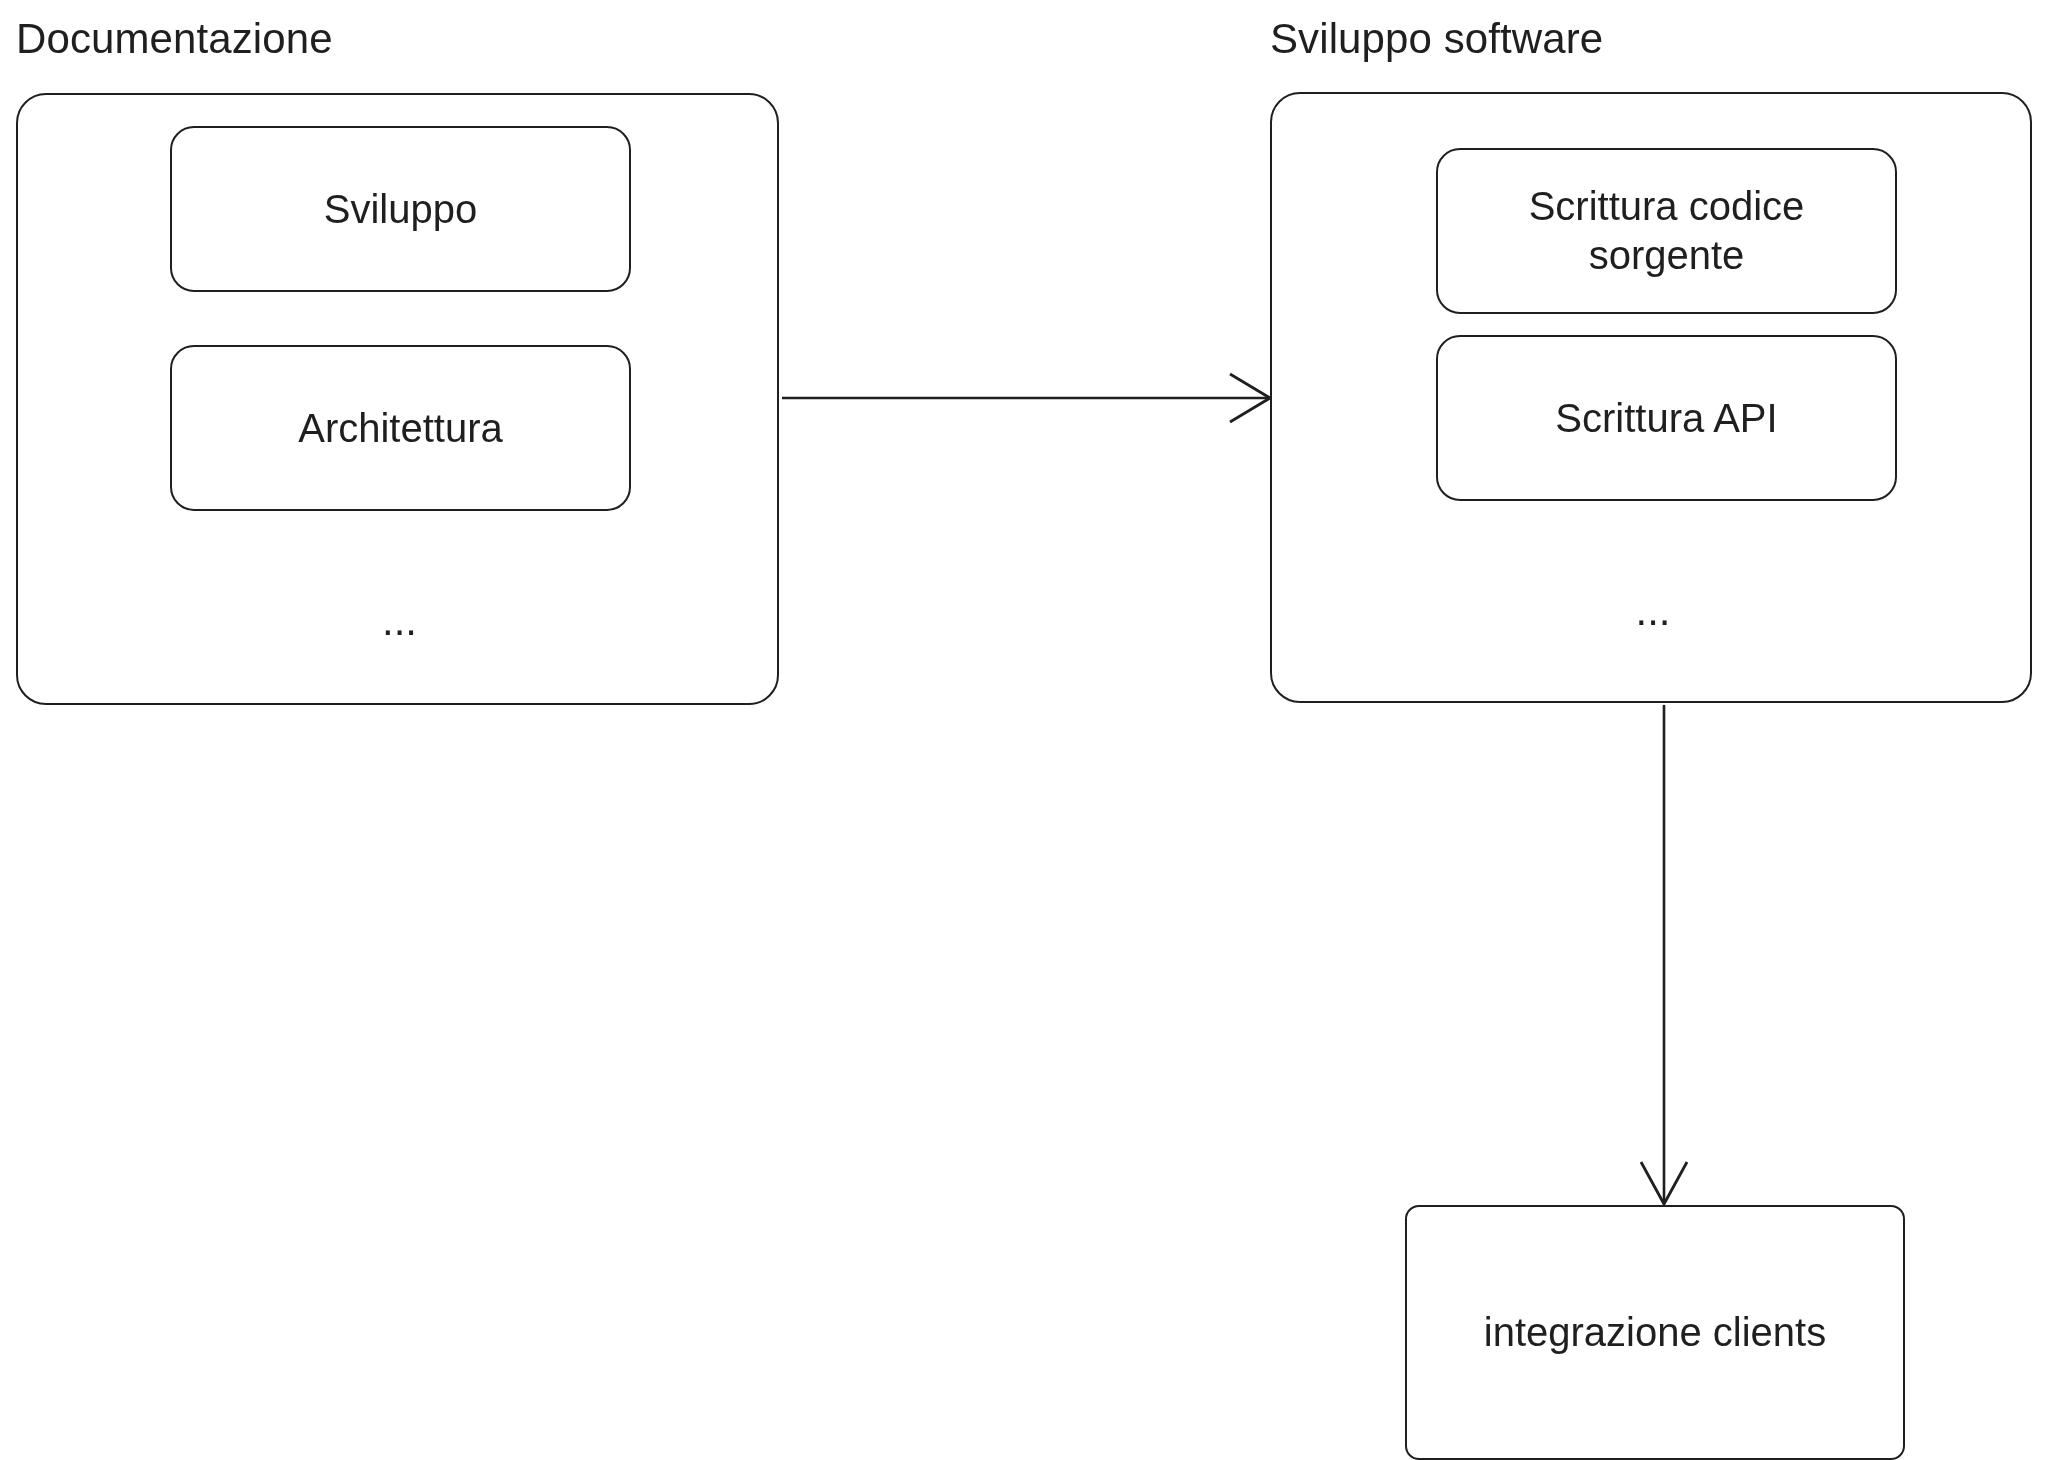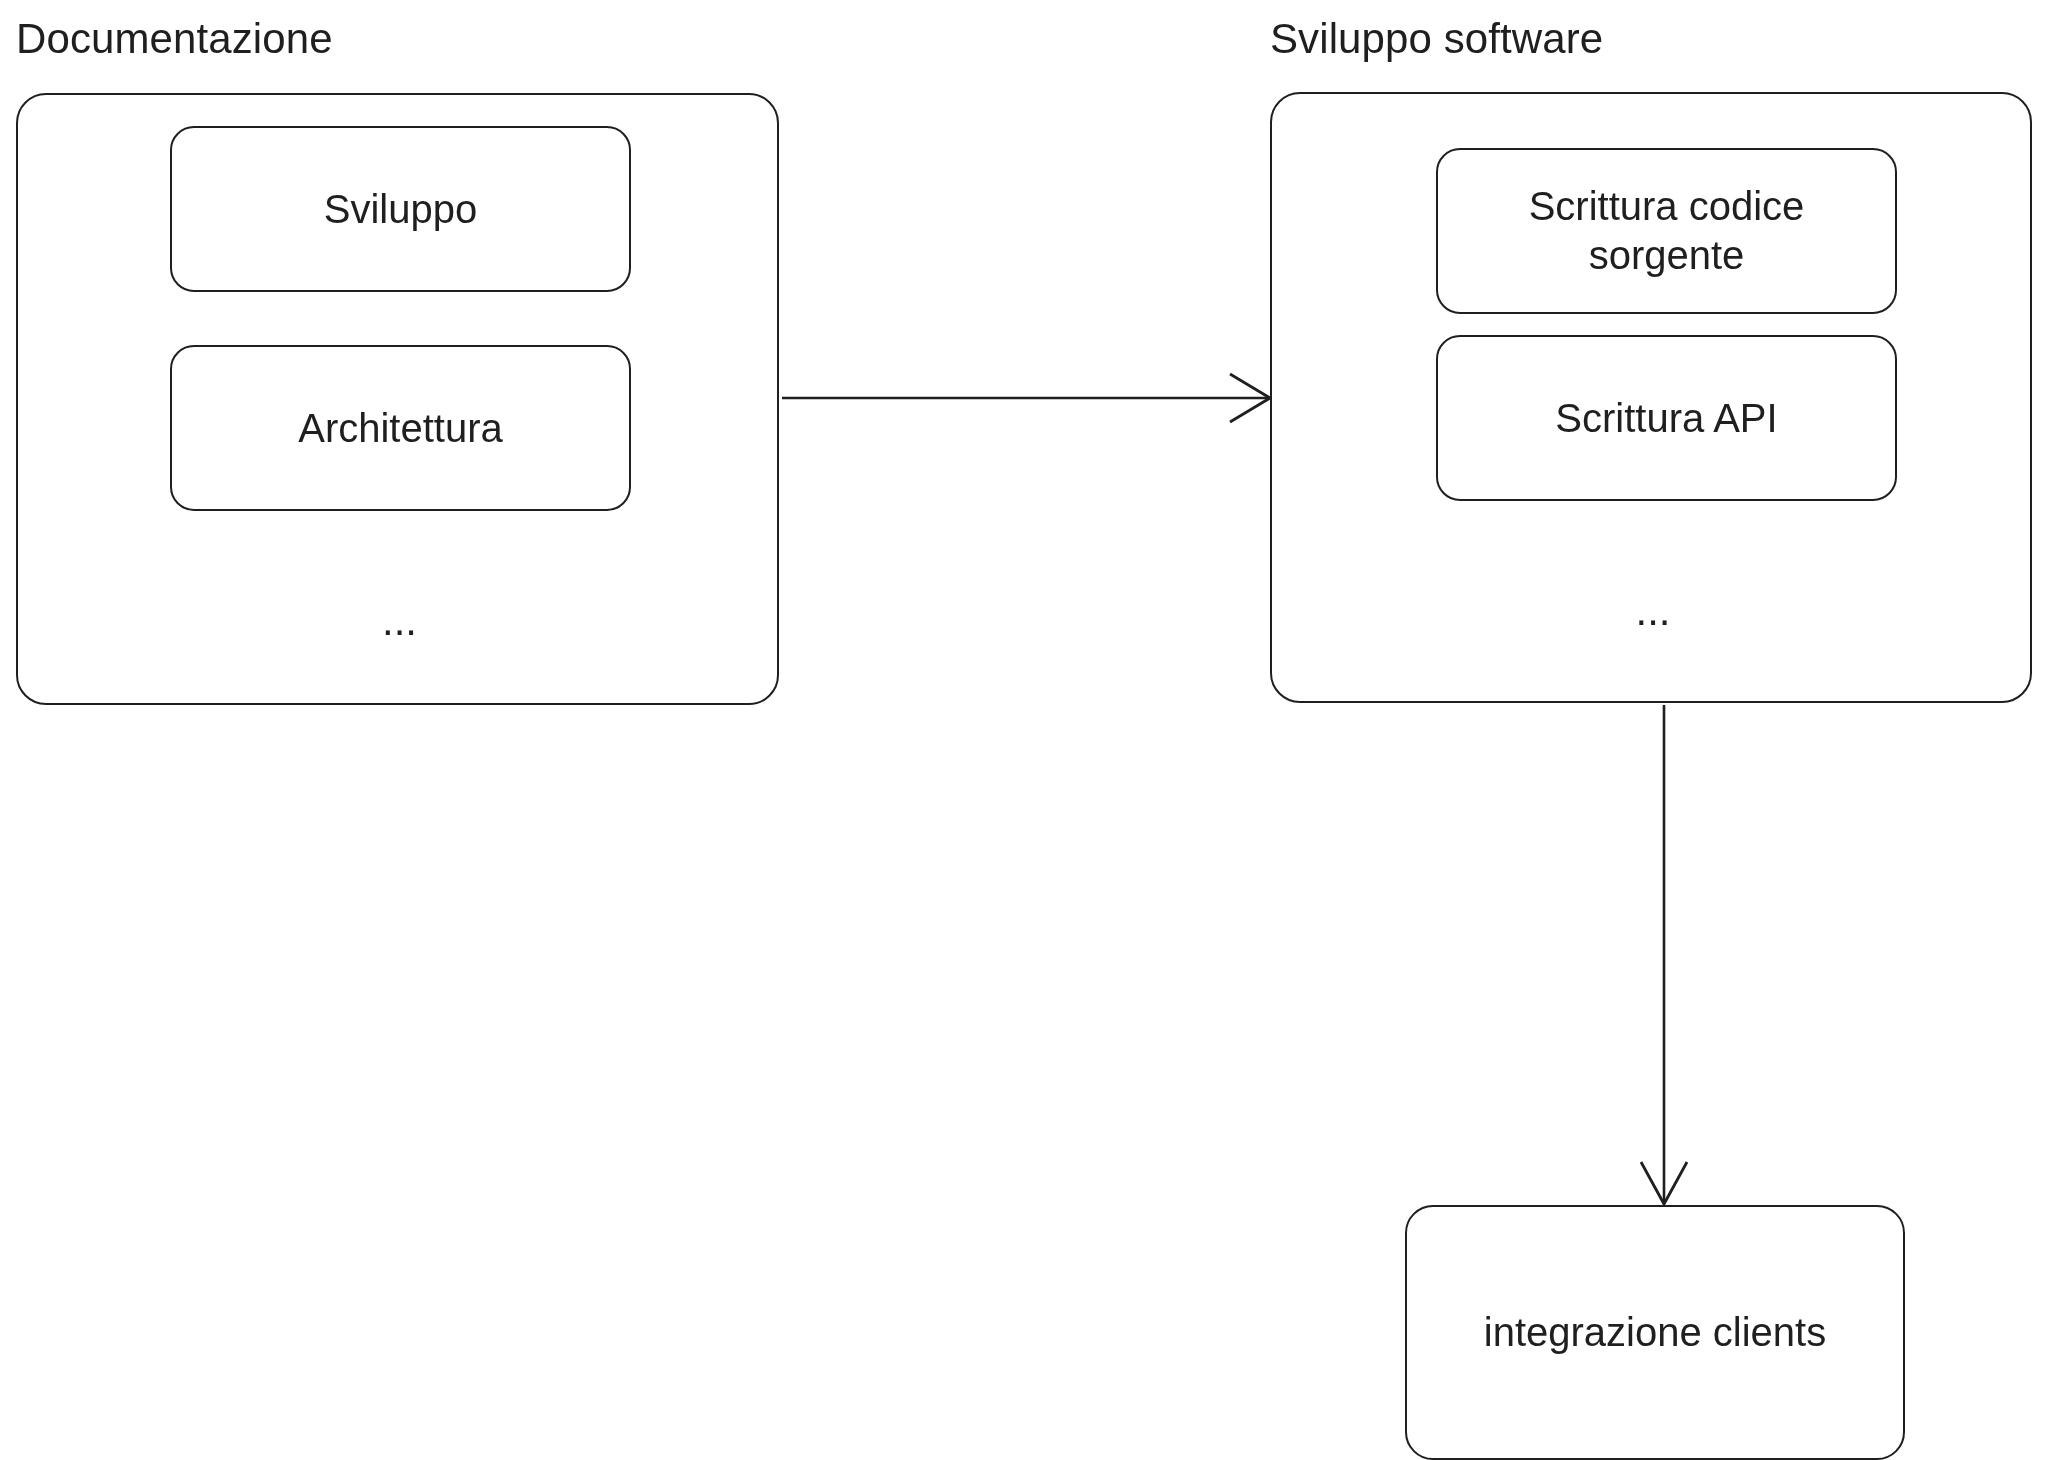--- a/index.html
+++ b/index.html
@@ -119,17 +119,17 @@
 sorgente</span>
     </div>
 
     <div class="node" style="left:164px; top:241px; width:461px; height:166px;">
       <span class="node-label">Scrittura API</span>
     </div>
 
     <div class="ellipsis" style="left:0px; top:496px; width:762px;">...</div>
   </div>
 
-  <div class="node" style="left:1405px; top:1205px; width:500px; height:255px; border-radius:28px;">
+  <div class="node" style="left:1405px; top:1205px; width:500px; height:255px; border-radius:14px;">
     <span class="node-label">integrazione clients</span>
   </div>
 
 </div>
 
 </body></html>

